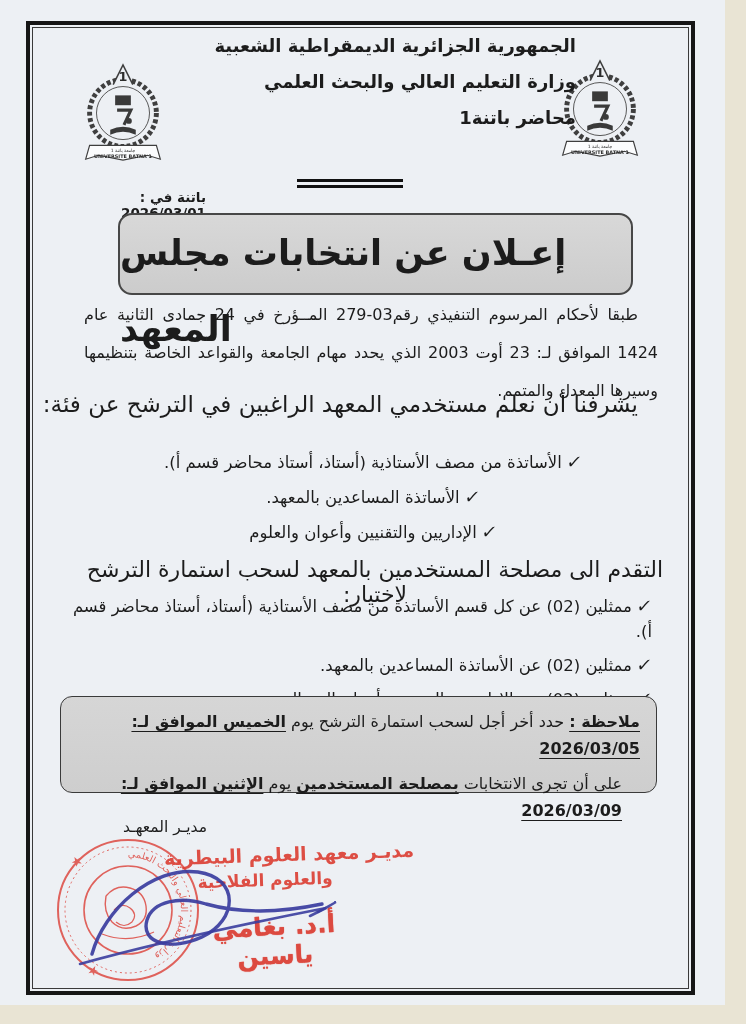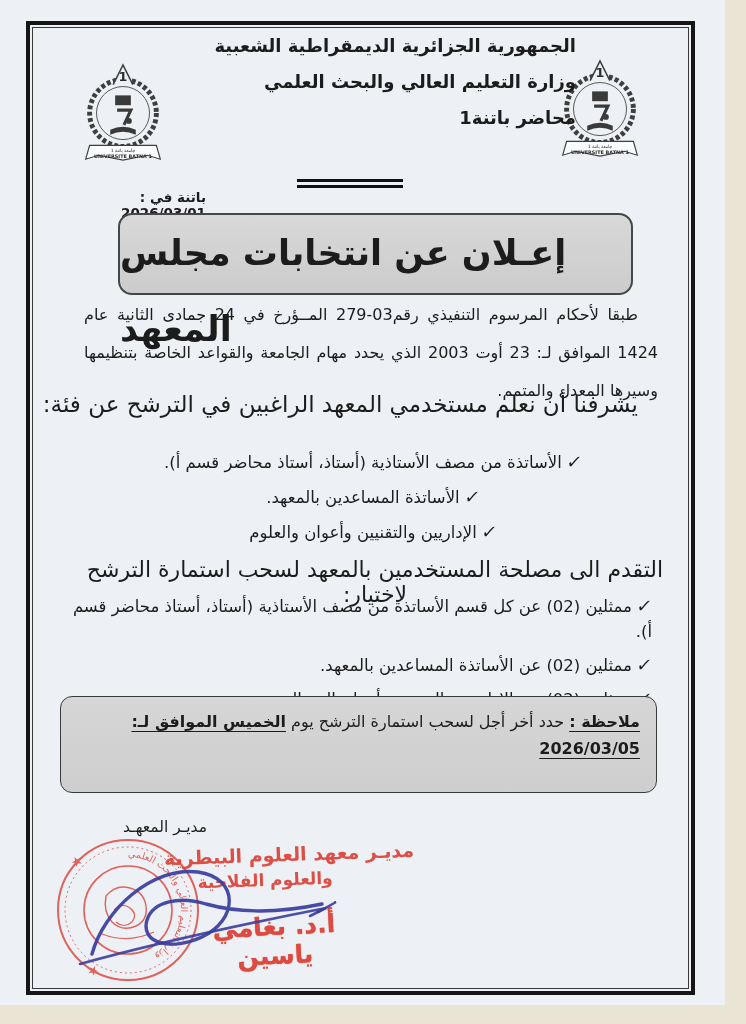--- a/index.html
+++ b/index.html
@@ -123,20 +123,26 @@
     <div class="li"><span class="check">✓</span><span>ممثلين (02) عن الأساتذة المساعدين بالمعهد.</span></div>
     <div class="li"><span class="check">✓</span><span>ممثلين (02) عن الإداريين والتقنيين وأعوان المصالح.</span></div>
   </div>
 
   <div class="abs notebox rtl">
     <div class="l1">
       <span class="bu">ملاحظة :</span>
       <span>حدد أخر أجل لسحب استمارة الترشح يوم</span>
       <span class="bu">الخميس الموافق لـ: 2026/03/05</span>
     </div>
+    <div class="l2">
+      <span>على أن تجرى الانتخابات</span>
+      <span class="bu">بمصلحة المستخدمين</span>
+      <span>يوم</span>
+      <span class="bu">الإثنين الموافق لـ: 2026/03/09</span>
+    </div>
   </div>
 
   <div class="abs director rtl">مديـر المعهـد</div>
 
   <svg class="abs roundstamp z3" viewBox="0 0 168 168">
     <defs>
         <path id="ringp" d="M84,31 A53,53 0 1,1 83.9,31"></path>
       </defs>
     <circle cx="84" cy="84" r="70" fill="none" stroke="#dd4a42" stroke-width="2"></circle>
     <circle cx="84" cy="84" r="63" fill="none" stroke="#dd4a42" stroke-width="1" stroke-dasharray="2 3"></circle>

